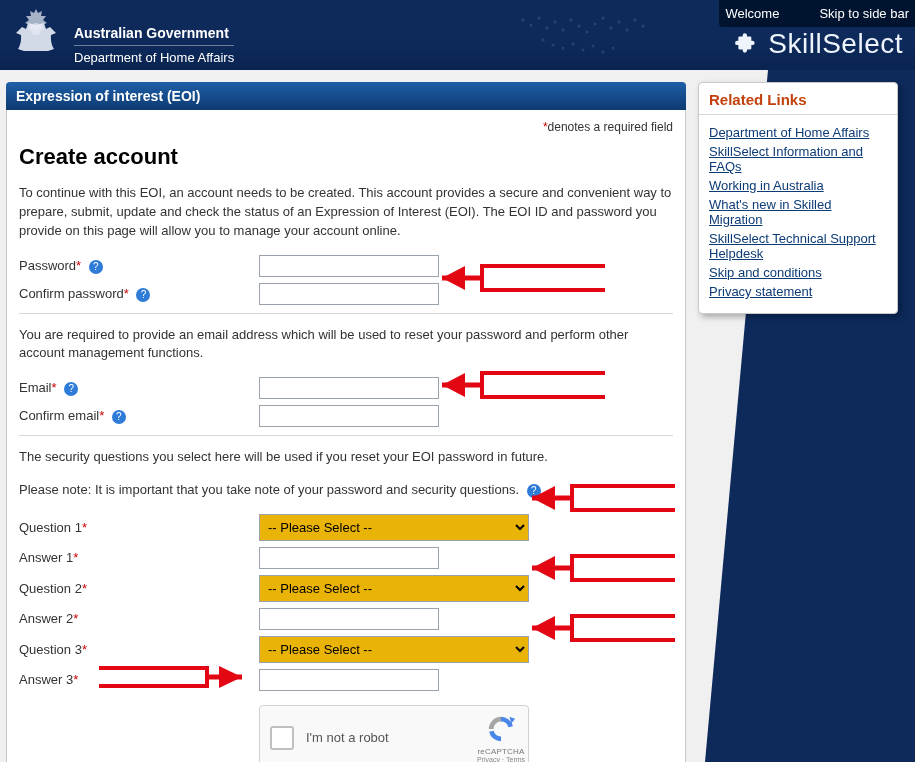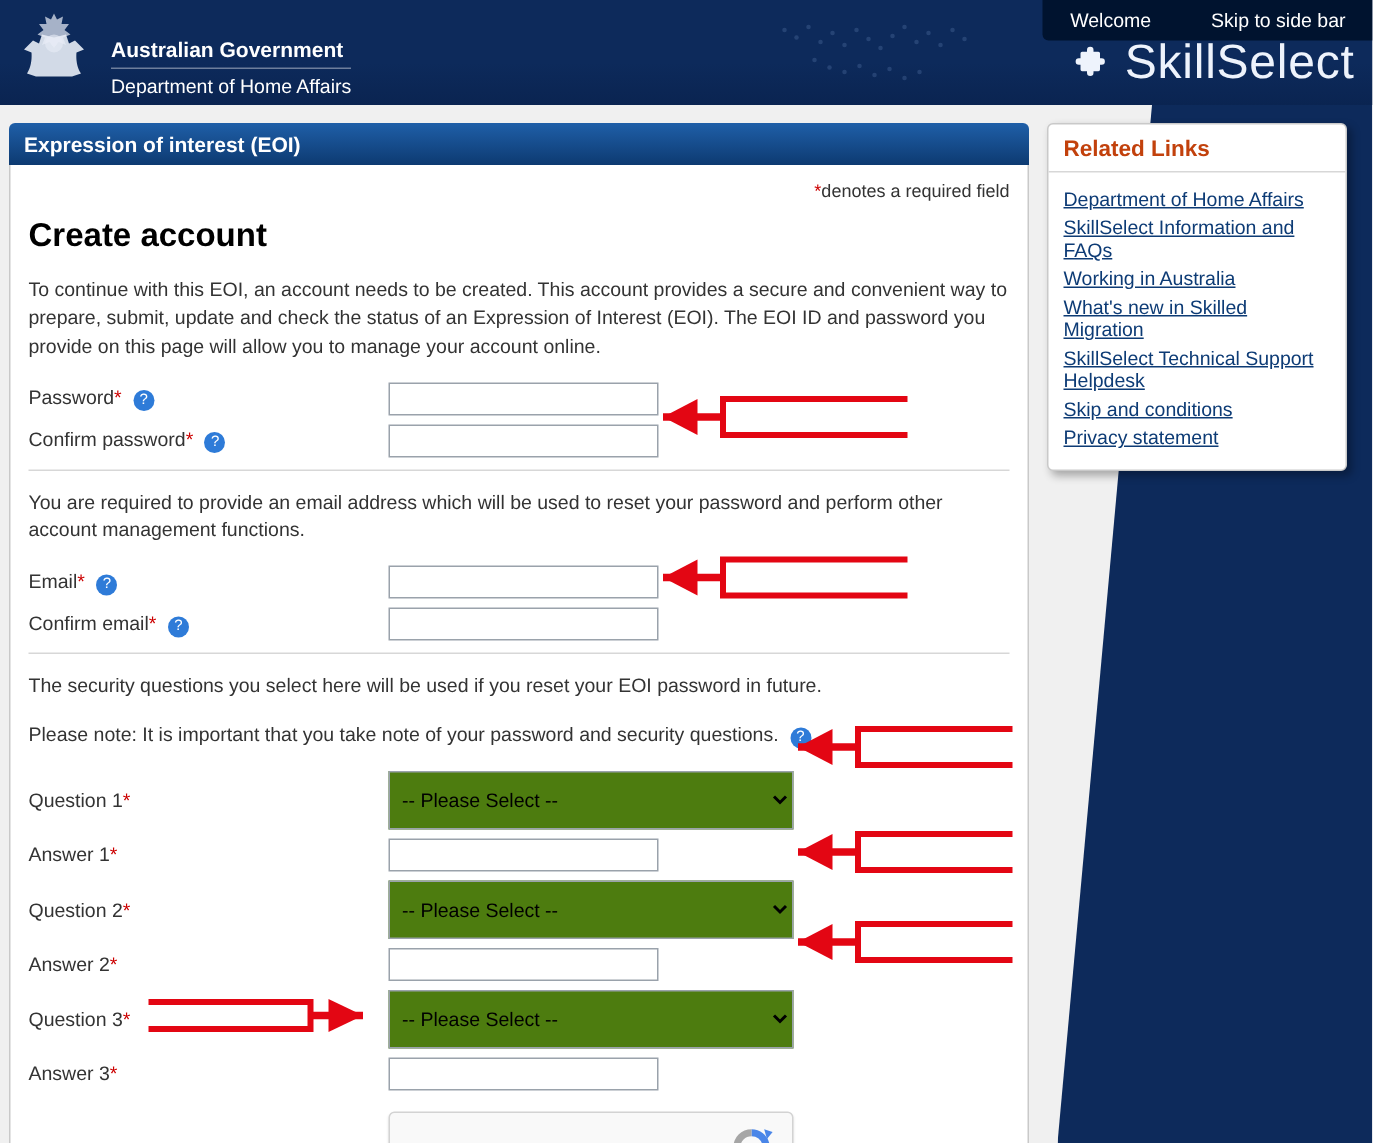--- a/index.html
+++ b/index.html
@@ -21,30 +21,30 @@
     align-items: center;
     padding-left: 8px;
   }
   .crest-icon { width:56px; height:56px; display:flex; align-items:center; justify-content:center; }
   .gov-text { margin-left:10px; }
   .gov-line1 { font-weight:bold; font-size:14px;margin-top:20px; }
   .gov-line2 { border-top:1px solid rgba(255,255,255,0.4); margin-top:4px; padding-top:4px; font-size:13px; }
   .toplinks {
     position:absolute; top:0; right:0;
     background:#00132f;
-    padding:6px 18px;
+    padding:6px 6px;
     display:flex; gap:40px;
     font-size:13px;
     border-bottom-left-radius:4px;
   }
   .toplinks a { color:#fff; text-decoration:none; }
   .brandbar {
     position:absolute; right:12px; bottom:10px;
     display:flex; align-items:center; gap:8px;
-    font-size:32px; color:#eef3fc;
+    font-size:28px; color:#eef3fc;
     letter-spacing:0.5px;
   }
   .puzzle-icon svg { display:block; }
   .map-deco {
     position:absolute; top:0; left:55%; width:200px; height:70px;
     opacity:0.25; pointer-events:none;
   }
   .map-deco svg { width:100%; height:100%; }
 
   
@@ -90,23 +90,23 @@
     display:inline-block; width:14px; height:14px; border-radius:50%;
     background:#2e7bd8; color:#fff; font-size:10px; line-height:14px; text-align:center;
     margin-left:4px; cursor:pointer;
   }
   input[type=text], input[type=password] {
     width:180px; height:22px;
     border:1px solid #9aa2ab; padding:2px 4px;
     font-size:13px;
   }
   select.qsel {
-    width:270px; height:39px;
+    width:270px; height:27px;
     border:1px solid #9aa2ab;
-    background:#4d7c0f;
+    background:#eab308;
     font-size:13px;
     padding:2px 4px;
   }
 
   .captcha {
     margin:14px 0 8px 240px;
     border:1px solid #d3d3d3;
     border-radius:4px;
     width:270px; height:66px;
     display:flex; align-items:center;

